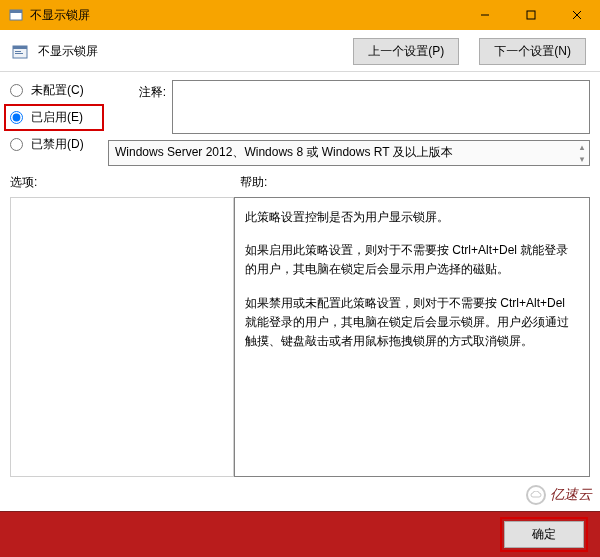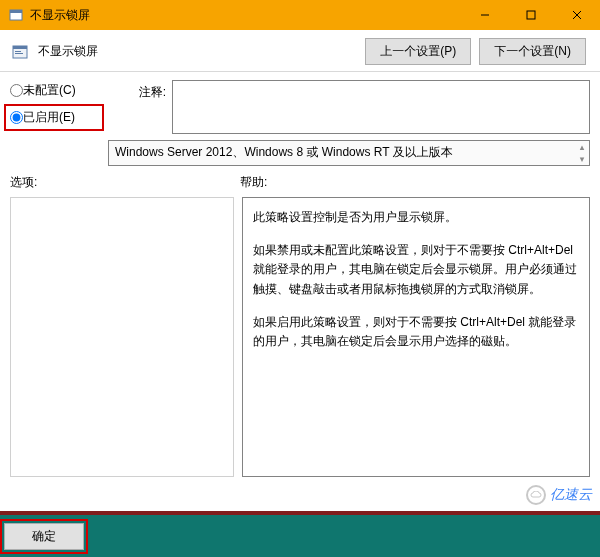--- a/index.html
+++ b/index.html
@@ -39,21 +39,21 @@
     align-items: center;
     padding: 8px 10px 6px 10px;
     gap: 8px;
   }
   .policy-icon {
     width: 20px; height: 20px;
     display: inline-flex; align-items: center; justify-content: center;
     color: #3a5a8a;
   }
   .policy-title { font-size: 12px; }
-  .nav-btns { margin-left: auto; display: flex; gap: 8px; margin-right: 4px;}
+  .nav-btns { margin-left: auto; display: flex; gap: 20px; margin-right: 4px;}
   button.win {
     font-family: inherit;
     font-size: 12px;
     background: #e1e1e1;
     border: 1px solid #adadad;
     padding: 4px 14px;
     min-width: 80px;
     text-align: center;
   }
   hr.sep {
@@ -66,21 +66,21 @@
     padding: 8px 10px 4px 10px;
     gap: 10px;
   }
   .radios {
     width: 88px;
     padding-top: 2px;
   }
   .radio-row {
     display: flex;
     align-items: center;
-    gap: 0;
+    gap: 8px;
     margin-bottom: 10px;
   }
   .highlight-red {
     border: 2px solid #d40000;
     padding: 3px 4px;
     margin-left: -6px;
     margin-top: -5px;
     margin-bottom: 5px;
     width: 100px;
   }
@@ -127,21 +127,20 @@
   .mid-row {
     display: flex;
     padding: 4px 10px 2px 10px;
     align-items: center;
   }
   .mid-row .opt-label { width: 230px; }
   .mid-row .help-label { }
   .lower {
     display: flex;
     padding: 4px 10px 0 10px;
-    gap: 8px;
     height: 284px;
     justify-content: space-between;
   }
   .options-pane {
     width: 224px;
     border: 1px solid #d0d0d0;
     background: #fff;
   }
   .help-pane {
     flex: 1;
@@ -151,38 +150,38 @@
     font-size: 12px;
     line-height: 1.6;
     overflow: hidden;
     position: relative;
   }
   .help-pane p { margin: 0 0 14px 0; }
   .bottom-bar {
     position: absolute;
     bottom: 0; left: 0; right: 0;
     height: 46px;
-    border-top: 4px solid #7f1d1d;
-    background: #0f766e;
-    display: flex;
-    align-items: center;
-    justify-content: space-between;
+    border-top: 1px solid #7f1d1d;
+    background: #b91c1c;
+    display: flex;
+    align-items: center;
+    justify-content: flex-end;
     padding-right: 12px;
     gap: 8px;
   }
   .highlight-ok {
     border: 2px solid #d40000;
     padding: 2px;
     display: inline-block;
   }
   .watermark {
     position: absolute;
     right: 8px;
     bottom: 52px;
-    color: #3b82f6;
+    color: #7f1d1d;
     font-size: 14px;
     display: flex;
     align-items: center;
     gap: 4px;
     font-style: italic;
   }
   .watermark .circ {
     width: 20px; height: 20px; border: 2px solid #c8c8c8; border-radius: 50%;
     display: inline-flex; align-items:center; justify-content:center;
   }
@@ -241,20 +240,24 @@
     <label class="radio-row">
       <input type="radio" name="st" style="">
       <span>未配置(C)</span>
     </label>
     <div class="highlight-red">
       <label class="radio-row" style="margin-bottom:0">
         <input type="radio" name="st" checked="" style="">
         <span>已启用(E)</span>
       </label>
     </div>
+    <label class="radio-row">
+      <input type="radio" name="st" style="">
+      <span>已禁用(D)</span>
+    </label>
   </div>
 
   <div class="right-col">
     <div class="label-pair">
       <span class="lbl">注释:</span>
       <textarea class="comment" style=""></textarea>
     </div>
     <div class="label-pair">
       <div class="supported-box">
         <span>Windows Server 2012、Windows 8 或 Windows RT 及以上版本</span>
@@ -269,22 +272,22 @@
 
 <div class="mid-row">
   <span class="opt-label">选项:</span>
   <span class="help-label">帮助:</span>
 </div>
 
 <div class="lower">
   <div class="options-pane"></div>
   <div class="help-pane">
     <p>此策略设置控制是否为用户显示锁屏。</p>
+    <p>如果启用此策略设置，则对于不需要按 Ctrl+Alt+Del 就能登录的用户，其电脑在锁定后会显示用户选择的磁贴。</p>
     <p>如果禁用或未配置此策略设置，则对于不需要按 Ctrl+Alt+Del 就能登录的用户，其电脑在锁定后会显示锁屏。用户必须通过触摸、键盘敲击或者用鼠标拖拽锁屏的方式取消锁屏。</p>
-    <p>如果启用此策略设置，则对于不需要按 Ctrl+Alt+Del 就能登录的用户，其电脑在锁定后会显示用户选择的磁贴。</p>
   </div>
 </div>
 
 <div class="watermark">
   <span class="circ">
     <svg width="12" height="8" viewBox="0 0 12 8">
         <path d="M3 6 Q1 6 1 4 Q1 2 3 2 Q3 0 6 0 Q9 0 9 2 Q11 2 11 4 Q11 6 9 6 Z" fill="none" stroke="#c8c8c8" stroke-width="1"></path>
       </svg>
   </span>
   <span>亿速云</span>

